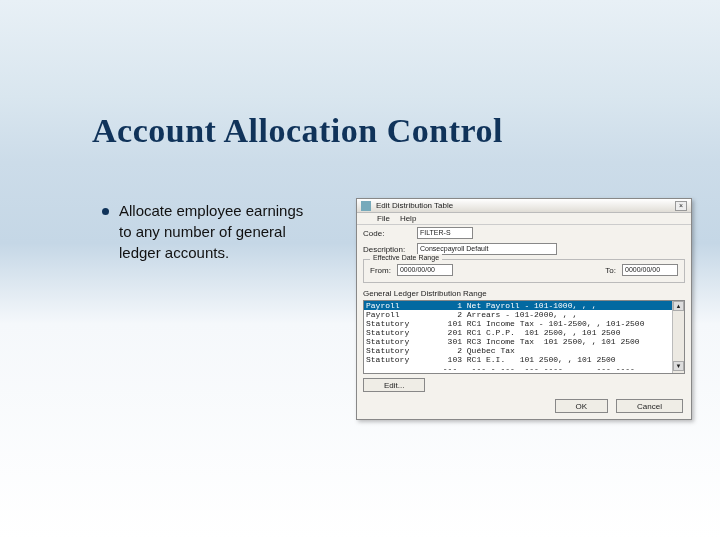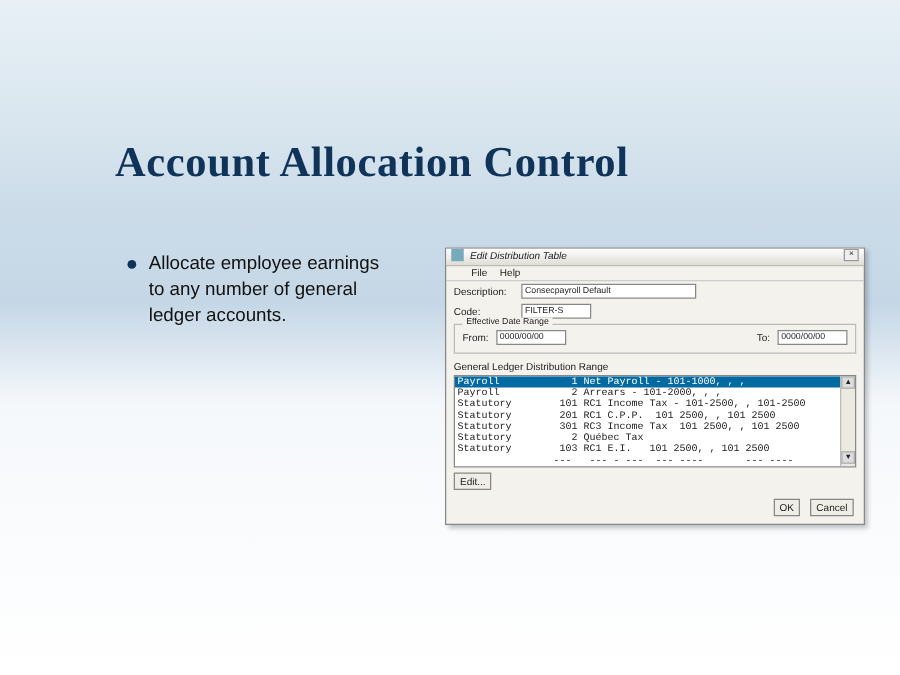--- a/index.html
+++ b/index.html
@@ -37,42 +37,42 @@
   .bullets { position:absolute; left:102px; top:200px; width:210px; }
   .bullet { display:flex; gap:10px; margin-bottom:22px; }
   .dot { width:7px; height:7px; background:#10335a; border-radius:50%; margin-top:8px; flex-shrink:0; }
   .btxt { font-size:15px; line-height:1.4; color:#111; }
   .dialog {
     position:absolute; right:28px; top:198px; width:336px; height:222px;
     background:#f4f2ed; border:1px solid #888; box-shadow: 2px 2px 4px rgba(0,0,0,0.25);
     font-family: Tahoma, sans-serif; font-size:8px; color:#222;
   }
   .dlg-title { height:14px; background:linear-gradient(180deg,#fff,#e0ddd6); border-bottom:1px solid #bbb;
-    display:flex; align-items:flex-start; padding:0 4px; justify-content:space-between;font-style:italic; }
+    display:flex; align-items:center; padding:0 4px; justify-content:space-between; }
   .dlg-title .icon { width:10px;height:10px; background:#7ab; margin-right:3px; display:inline-block;}
   .dlg-title .ttl { display:flex; align-items:center; gap:2px; }
   .dlg-close { width:12px;height:10px;border:1px solid #999;background:#eee;text-align:center;line-height:8px;font-size:7px;}
   .menu { height:12px; padding:0 20px; display:flex; gap:10px; border-bottom:1px solid #ccc;}
   .menu span { line-height:12px; }
   .field-row { display:flex; align-items:center; padding:2px 6px; gap:6px; }
   .lbl { width:48px; }
   .inp { background:#fff; border:1px solid #888; height:12px; padding:0 2px; flex:0 0 auto; font-size:7px; line-height:10px; overflow:hidden;}
   .inp.sm{width:56px;} .inp.md{width:140px;}
   .fieldset { margin:2px 6px 0 6px; border:1px solid #bbb; padding:4px 6px 6px 6px; position:relative; }
   .fieldset .legend { position:absolute; top:-6px; left:6px; background:#f4f2ed; padding:0 3px; font-size:7px;}
   .range-row{display:flex; align-items:center; gap:6px;}
   .gl-title{ margin:6px 6px 0 6px; font-size:8px; }
   .listbox{ margin:2px 6px 0 6px; height:74px; border:1px solid #888; background:#fff; overflow:hidden; position:relative;}
   .listbox .vscroll{position:absolute;right:0;top:0;bottom:0;width:12px;background:#ece9e2;border-left:1px solid #bbb;}
   .listbox .arrow{height:10px;border:1px solid #aaa;background:#ddd;font-size:6px;text-align:center;line-height:8px;}
   .rows{font-family:"Courier New",monospace; font-size:8px; line-height:9px; padding:0;}
   .row{white-space:pre; padding:0 2px; overflow:hidden;}
   .row.sel{ background:#0369a1; color:#fff; }
   .btnrow{ display:flex; gap:6px; margin:4px 6px 0 6px;}
-  .btn{ border:1px solid #888; background:#efede6; padding:1px 4px; font-size:8px; height:14px; line-height:11px;}
+  .btn{ border:1px solid #888; background:#efede6; padding:1px 20px; font-size:8px; height:14px; line-height:11px;}
   .dlg-footer{ position:absolute; bottom:6px; right:8px; display:flex; gap:8px;}
 </style>
 </head>
 <body>
 
 <div class="slide">
 
   <div class="title">Account Allocation Control</div>
 
   <div class="bullets">
@@ -88,26 +88,26 @@
         <span class="icon"></span>
         <span>Edit Distribution Table</span>
       </span>
       <span class="dlg-close">×</span>
     </div>
     <div class="menu">
       <span>File</span>
       <span>Help</span>
     </div>
     <div class="field-row">
+      <span class="lbl">Code:</span>
+      <span class="inp sm">FILTER-S</span>
+    </div>
+    <div class="field-row">
       <span class="lbl">Description:</span>
       <span class="inp md">Consecpayroll Default</span>
-    </div>
-    <div class="field-row">
-      <span class="lbl">Code:</span>
-      <span class="inp sm">FILTER-S</span>
     </div>
     <div class="fieldset">
       <span class="legend">Effective Date Range</span>
       <div class="range-row">
         <span>From:</span>
         <span class="inp sm">0000/00/00</span>
         <span style="flex:1"></span>
         <span>To:</span>
         <span class="inp sm">0000/00/00</span>
       </div>

